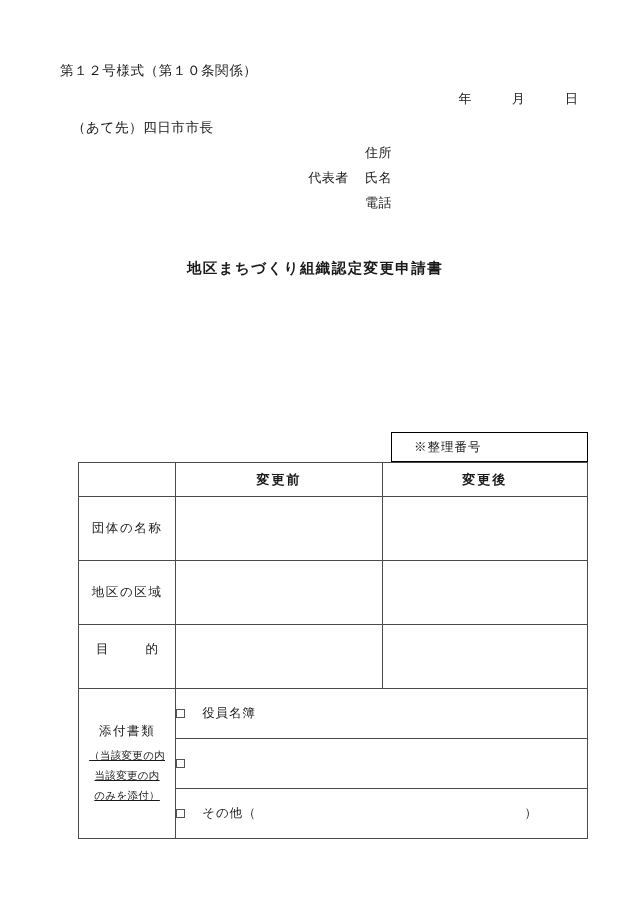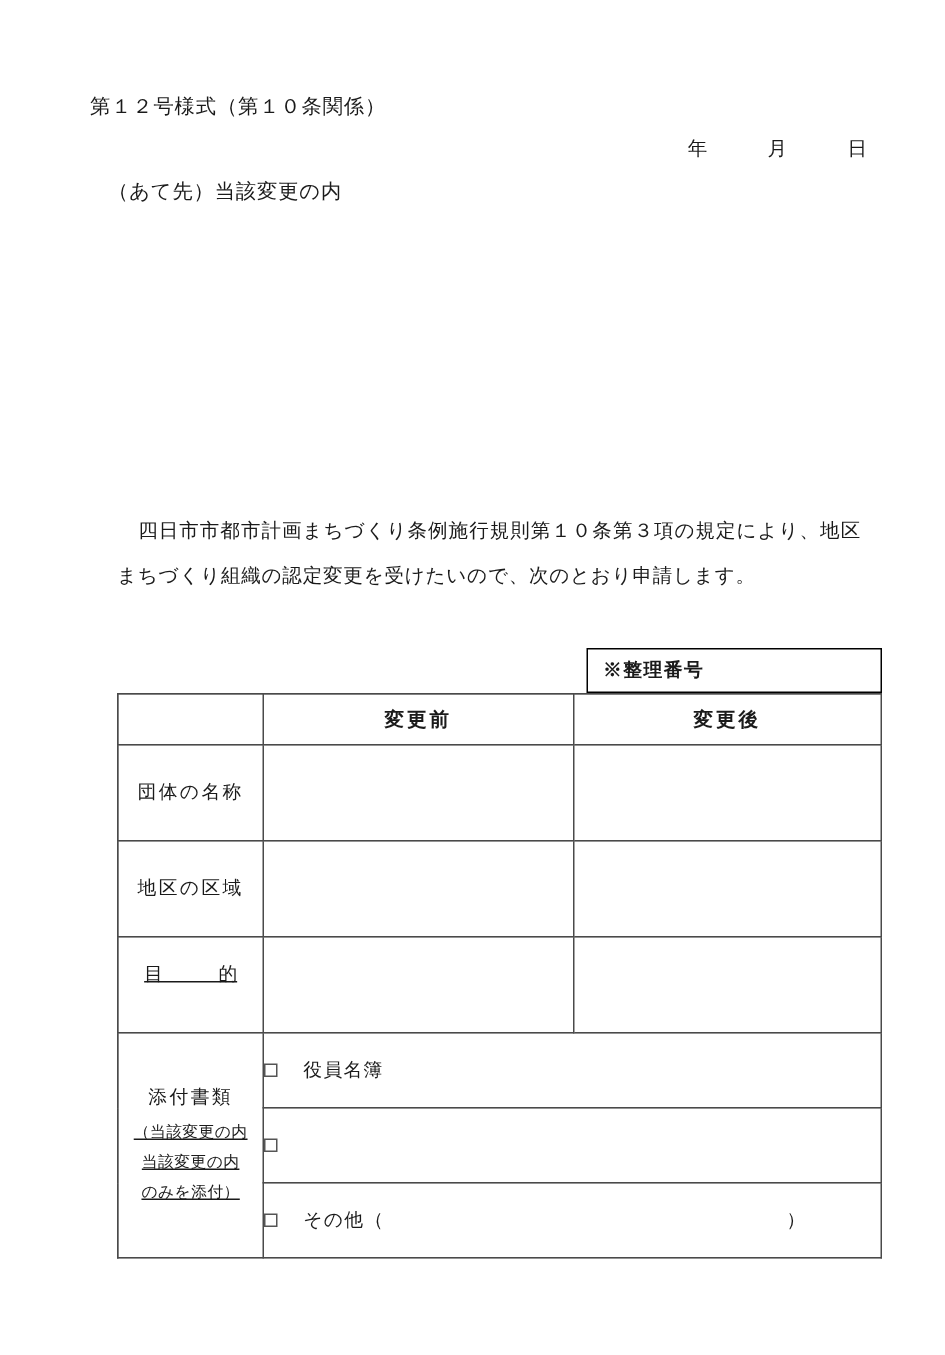--- a/index.html
+++ b/index.html
@@ -100,38 +100,38 @@
     top: 432px;
     width: 197px;
     height: 30px;
     border: 1.6px solid #000000;
     box-sizing: border-box;
     background: #ffffff;
     z-index: 3;
   }
   .ref-box .ref-label {
     position: absolute;
-    left: 10px;
+    left: 22px;
     top: 50%;
     transform: translateY(-50%);
     font-size: 12.5px;
-    font-weight: bold;
+    font-weight: normal;
     letter-spacing: 1px;
     white-space: nowrap;
   }
 
   
   .form-table {
     position: absolute;
     left: 78px;
     top: 462px;
     width: 510px;
     border-collapse: collapse;
     table-layout: fixed;
-    background: #737373;
+    background: #eab308;
     z-index: 1;
   }
   .form-table td {
     border: 0.9px solid #4a4a4a;
     padding: 0;
     vertical-align: middle;
     background: #ffffff;
   }
   
   .form-table {
@@ -155,21 +155,20 @@
     text-align: center;
     font-size: 12.5px;
     letter-spacing: 1.6px;
   }
   .label-spread {
     display: inline-block;
     width: 62px;
     text-align: justify;
     text-justify: inter-character;
     letter-spacing: 0;
-    text-decoration: underline;
   }
   .label-spread::after {
     content: "";
     display: inline-block;
     width: 100%;
   }
 
   
   .attach-label-cell {
     text-align: center;
@@ -225,25 +224,38 @@
   <div class="form-number">第１２号様式（第１０条関係）</div>
 
   <div class="date-line">
     <span class="seg">年</span>
     <span class="gap-a"></span>
     <span class="seg">月</span>
     <span class="gap-b"></span>
     <span class="seg">日</span>
   </div>
 
-  <div class="addressee">（あて先）当該変更の内</div>
-
-
-
-  <div class="body-text"><span class="indent"></span><span>四日市市都市計画まちづくり条例施行規則第１０条第３項の規定により、地区まちづくり組織の認定変更を受けたいので、次のとおり申請します。</span></div>
+  <div class="addressee">（あて先）四日市市長</div>
+
+  <div class="applicant-block">
+    <div class="row">
+      <span>住所</span>
+    </div>
+    <div class="row">
+      <span>代表者</span>
+      <span class="rep-gap"></span>
+      <span>氏名</span>
+    </div>
+    <div class="row">
+      <span>電話</span>
+    </div>
+  </div>
+
+  <div class="doc-title">地区まちづくり組織認定変更申請書</div>
+
 
   <div class="ref-box">
     <span class="ref-label">※整理番号</span>
   </div>
 
   <table class="form-table">
     <colgroup>
       <col class="col-label">
       <col class="col-before">
       <col class="col-after">

